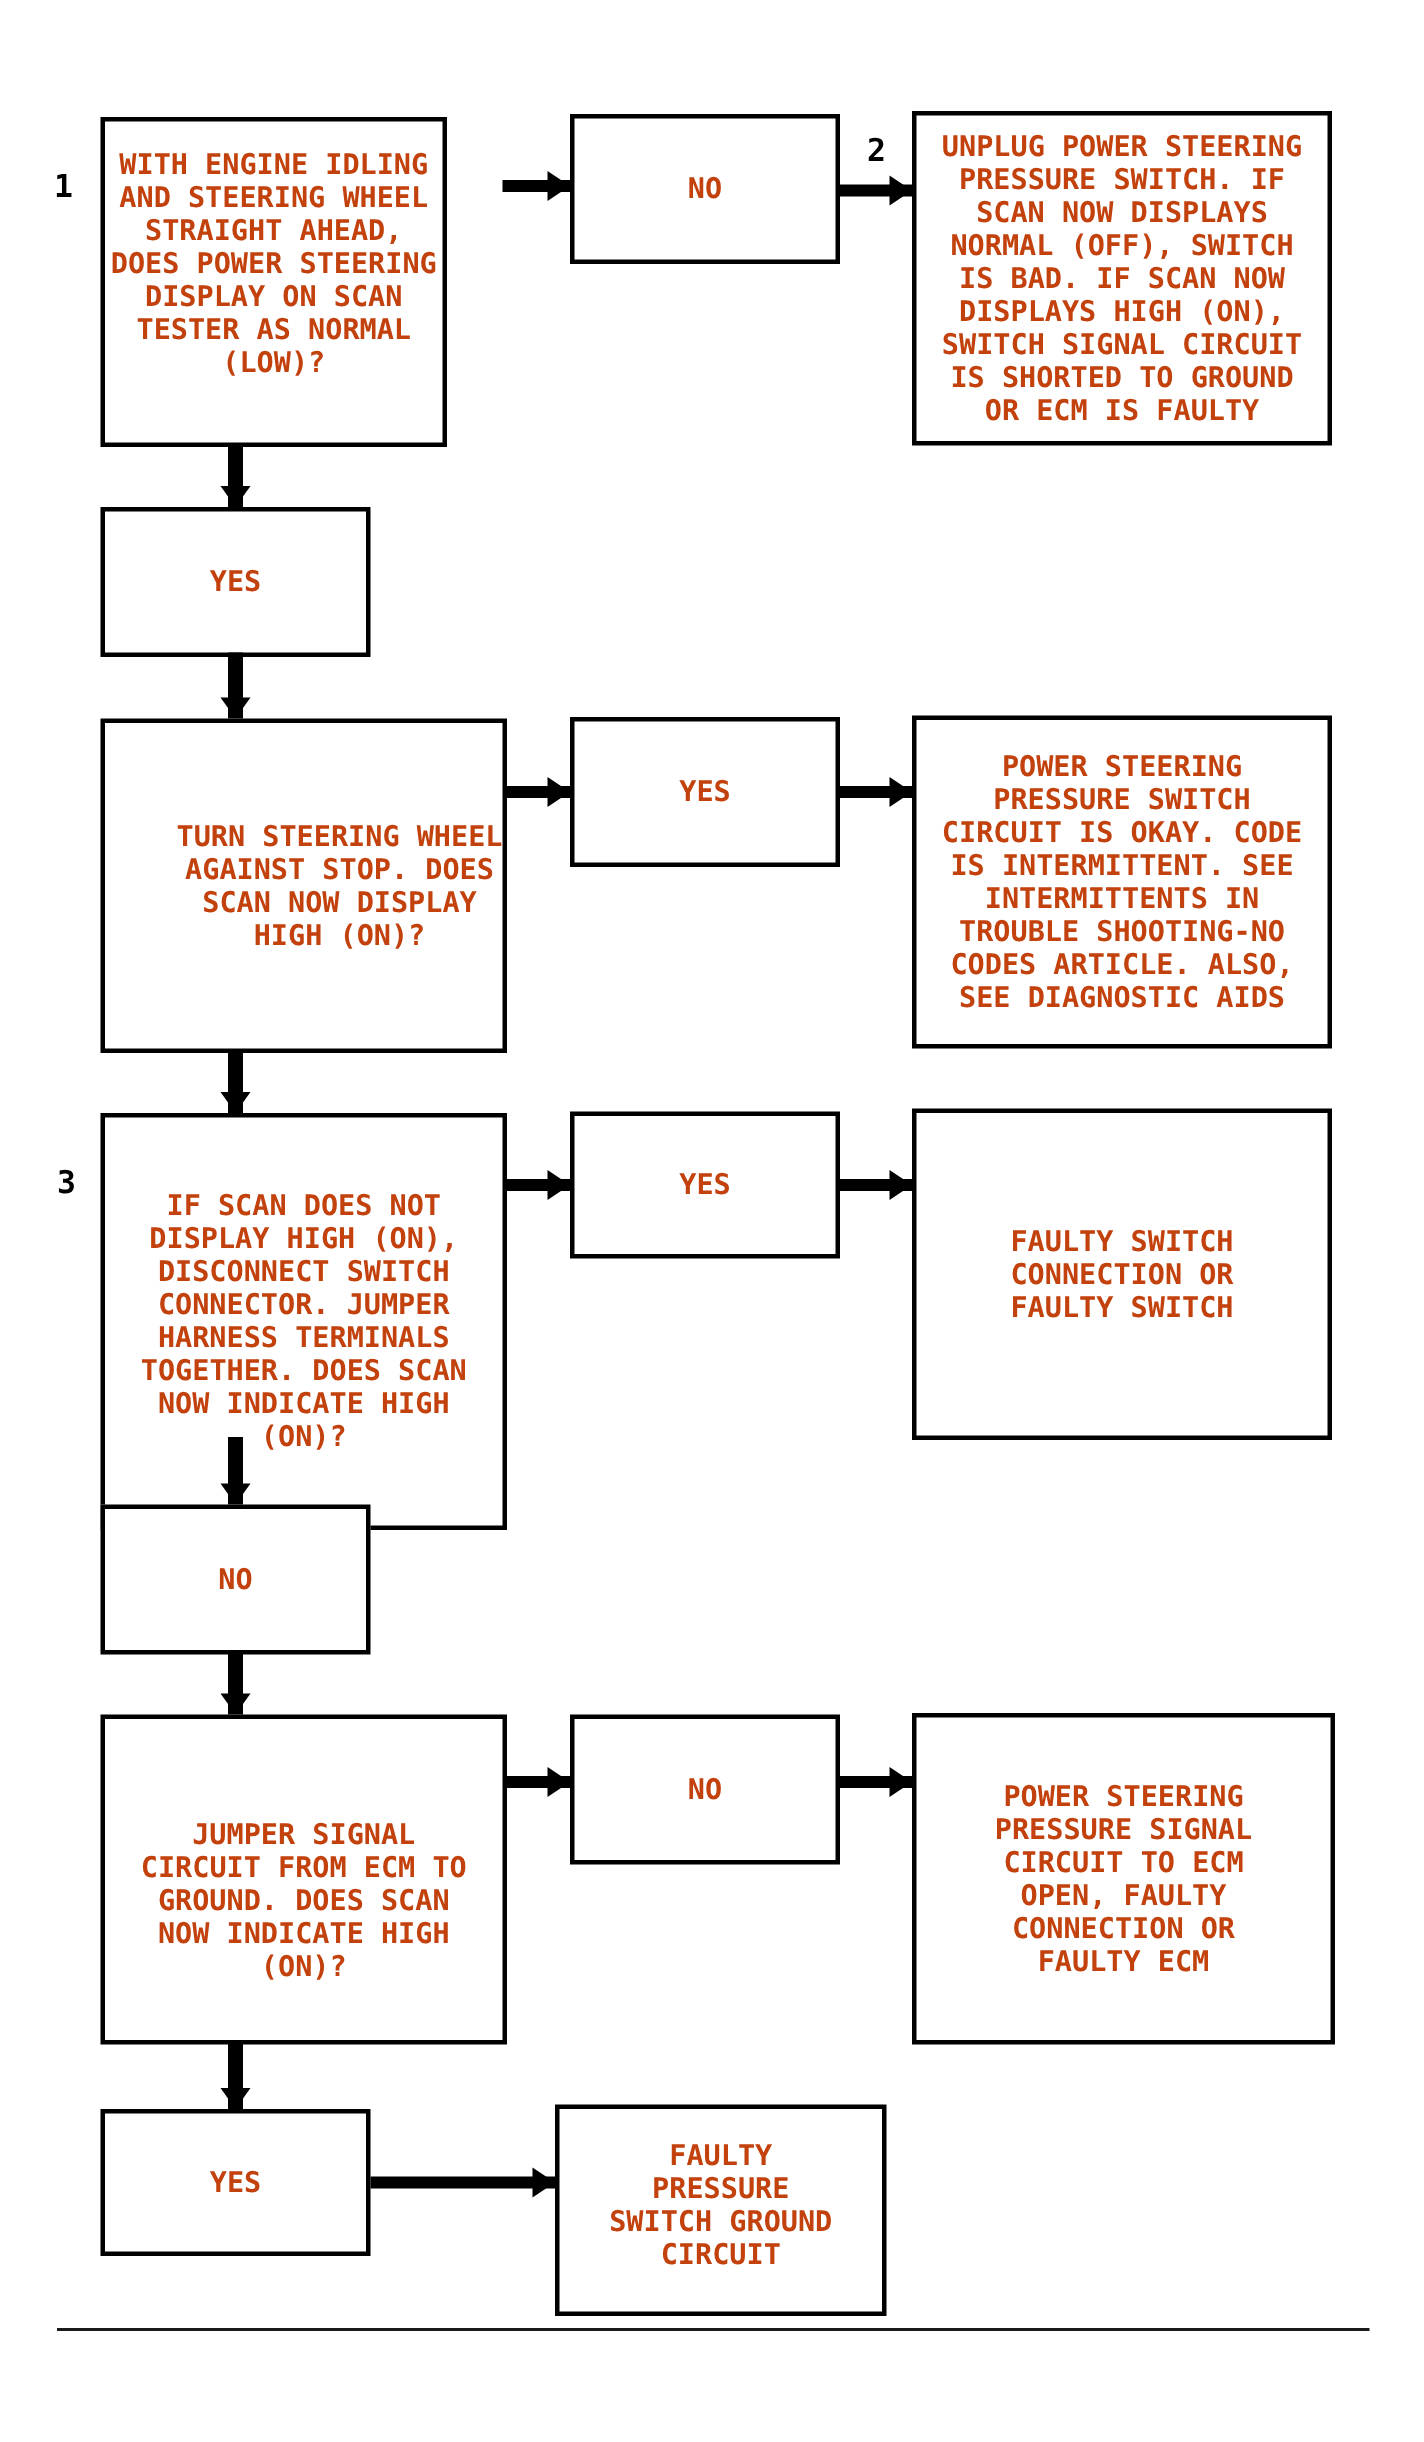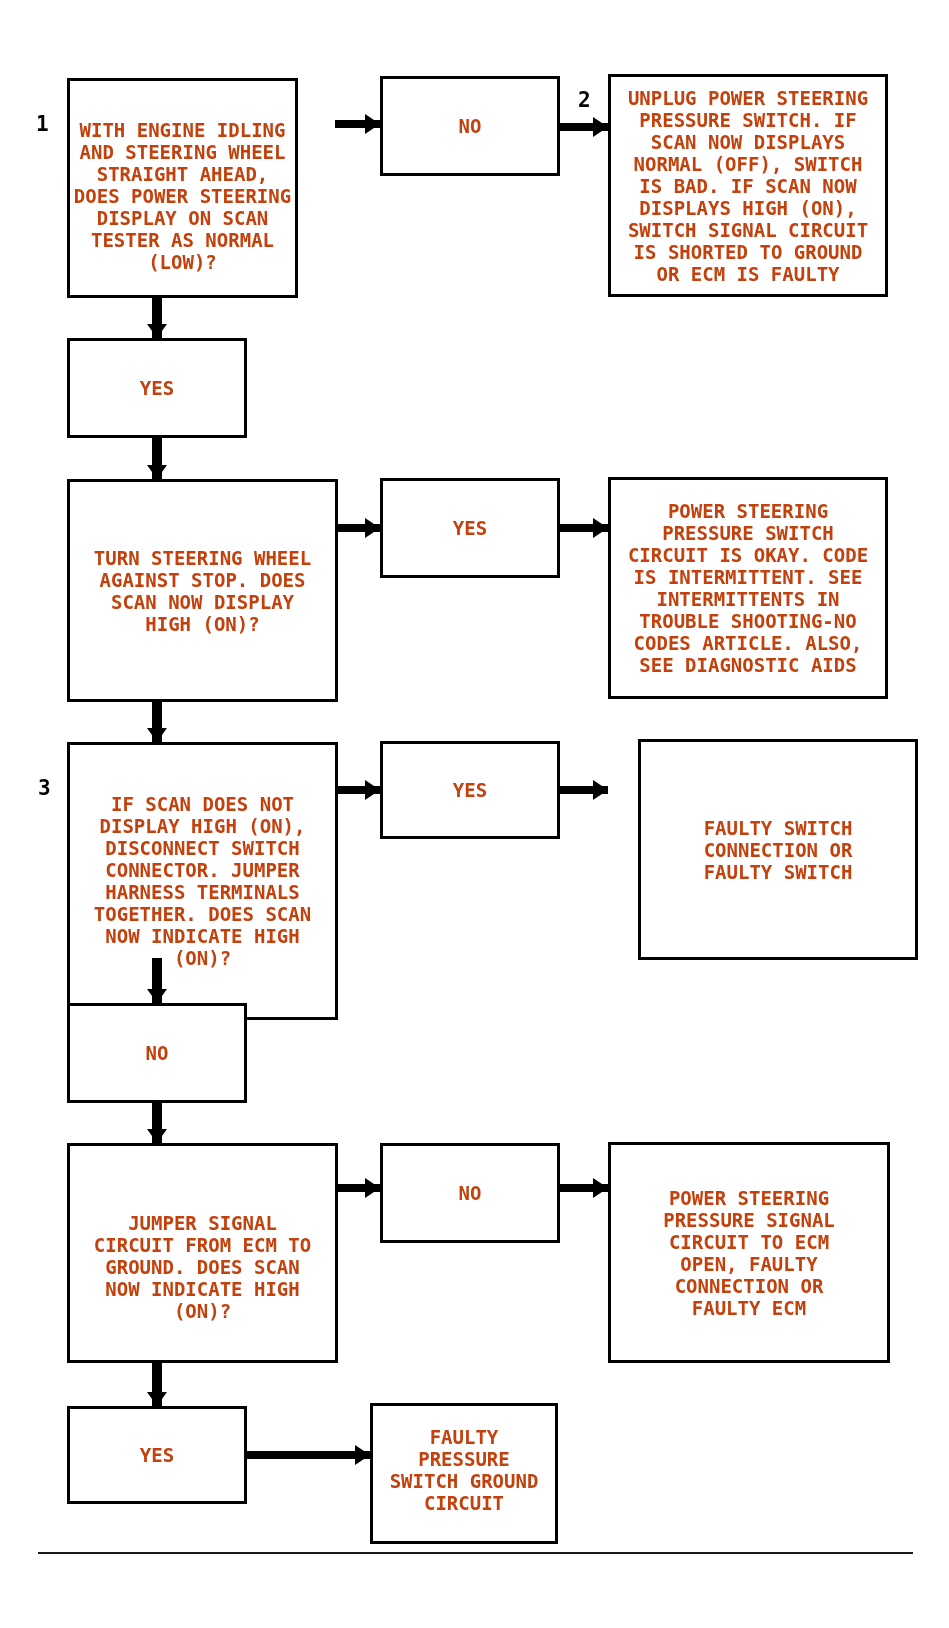--- a/index.html
+++ b/index.html
@@ -88,21 +88,21 @@
 </style>
 </head>
 <body>
 
 <div class="canvas">
 
   <div class="step-label" style="left:36px;top:112px;">1</div>
   <div class="step-label" style="left:578px;top:88px;">2</div>
   <div class="step-label" style="left:38px;top:776px;">3</div>
 
-  <div class="node node--top" style="left:67px;top:78px;width:231px;height:220px;padding-top:38px;">
+  <div class="node node--top" style="left:67px;top:78px;width:231px;height:220px;padding-top:18px;">
     <div class="node-text">WITH ENGINE IDLING
 AND STEERING WHEEL
 STRAIGHT AHEAD,
 DOES POWER STEERING
 DISPLAY ON SCAN
 TESTER AS NORMAL
 (LOW)?</div>
   </div>
   <div class="node" style="left:380px;top:76px;width:180px;height:100px;">
     <div class="node-text">NO</div>
@@ -116,21 +116,21 @@
 DISPLAYS HIGH (ON),
 SWITCH SIGNAL CIRCUIT
 IS SHORTED TO GROUND
 OR ECM IS FAULTY</div>
   </div>
 
   <div class="node" style="left:67px;top:338px;width:180px;height:100px;">
     <div class="node-text">YES</div>
   </div>
 
-  <div class="node" style="left:67px;top:479px;width:271px;height:223px;">
+  <div class="node" style="left:67px;top:479px;width:271px;height:223px;justify-content:flex-end;">
     <div class="node-text">TURN STEERING WHEEL
 AGAINST STOP. DOES
 SCAN NOW DISPLAY
 HIGH (ON)?</div>
   </div>
   <div class="node" style="left:380px;top:478px;width:180px;height:100px;">
     <div class="node-text">YES</div>
   </div>
   <div class="node" style="left:608px;top:477px;width:280px;height:222px;">
     <div class="node-text">POWER STEERING
@@ -149,21 +149,21 @@
 DISCONNECT SWITCH
 CONNECTOR. JUMPER
 HARNESS TERMINALS
 TOGETHER. DOES SCAN
 NOW INDICATE HIGH
 (ON)?</div>
   </div>
   <div class="node" style="left:380px;top:741px;width:180px;height:98px;">
     <div class="node-text">YES</div>
   </div>
-  <div class="node" style="left:608px;top:739px;width:280px;height:221px;margin-left:30px;">
+  <div class="node" style="left:608px;top:739px;width:280px;height:221px;">
     <div class="node-text">FAULTY SWITCH
 CONNECTION OR
 FAULTY SWITCH</div>
   </div>
 
   <div class="node" style="left:67px;top:1003px;width:180px;height:100px;">
     <div class="node-text">NO</div>
   </div>
 
   <div class="node node--top" style="left:67px;top:1143px;width:271px;height:220px;padding-top:66px;justify-content:center;">
@@ -181,21 +181,21 @@
 PRESSURE SIGNAL
 CIRCUIT TO ECM
 OPEN, FAULTY
 CONNECTION OR
 FAULTY ECM</div>
   </div>
 
   <div class="node" style="left:67px;top:1406px;width:180px;height:98px;">
     <div class="node-text">YES</div>
   </div>
-  <div class="node node--top" style="left:370px;top:1403px;width:188px;height:141px;padding-top:20px;">
+  <div class="node node--top" style="left:370px;top:1403px;width:221px;height:141px;padding-top:20px;">
     <div class="node-text">FAULTY
 PRESSURE
 SWITCH GROUND
 CIRCUIT</div>
   </div>
 
   <div class="arrow-h" style="left:335px;top:120px;width:45px;"></div>
   <div class="arrow-h" style="left:560px;top:123px;width:48px;"></div>
   <div class="arrow-h" style="left:338px;top:524px;width:42px;"></div>
   <div class="arrow-h" style="left:560px;top:524px;width:48px;"></div>

